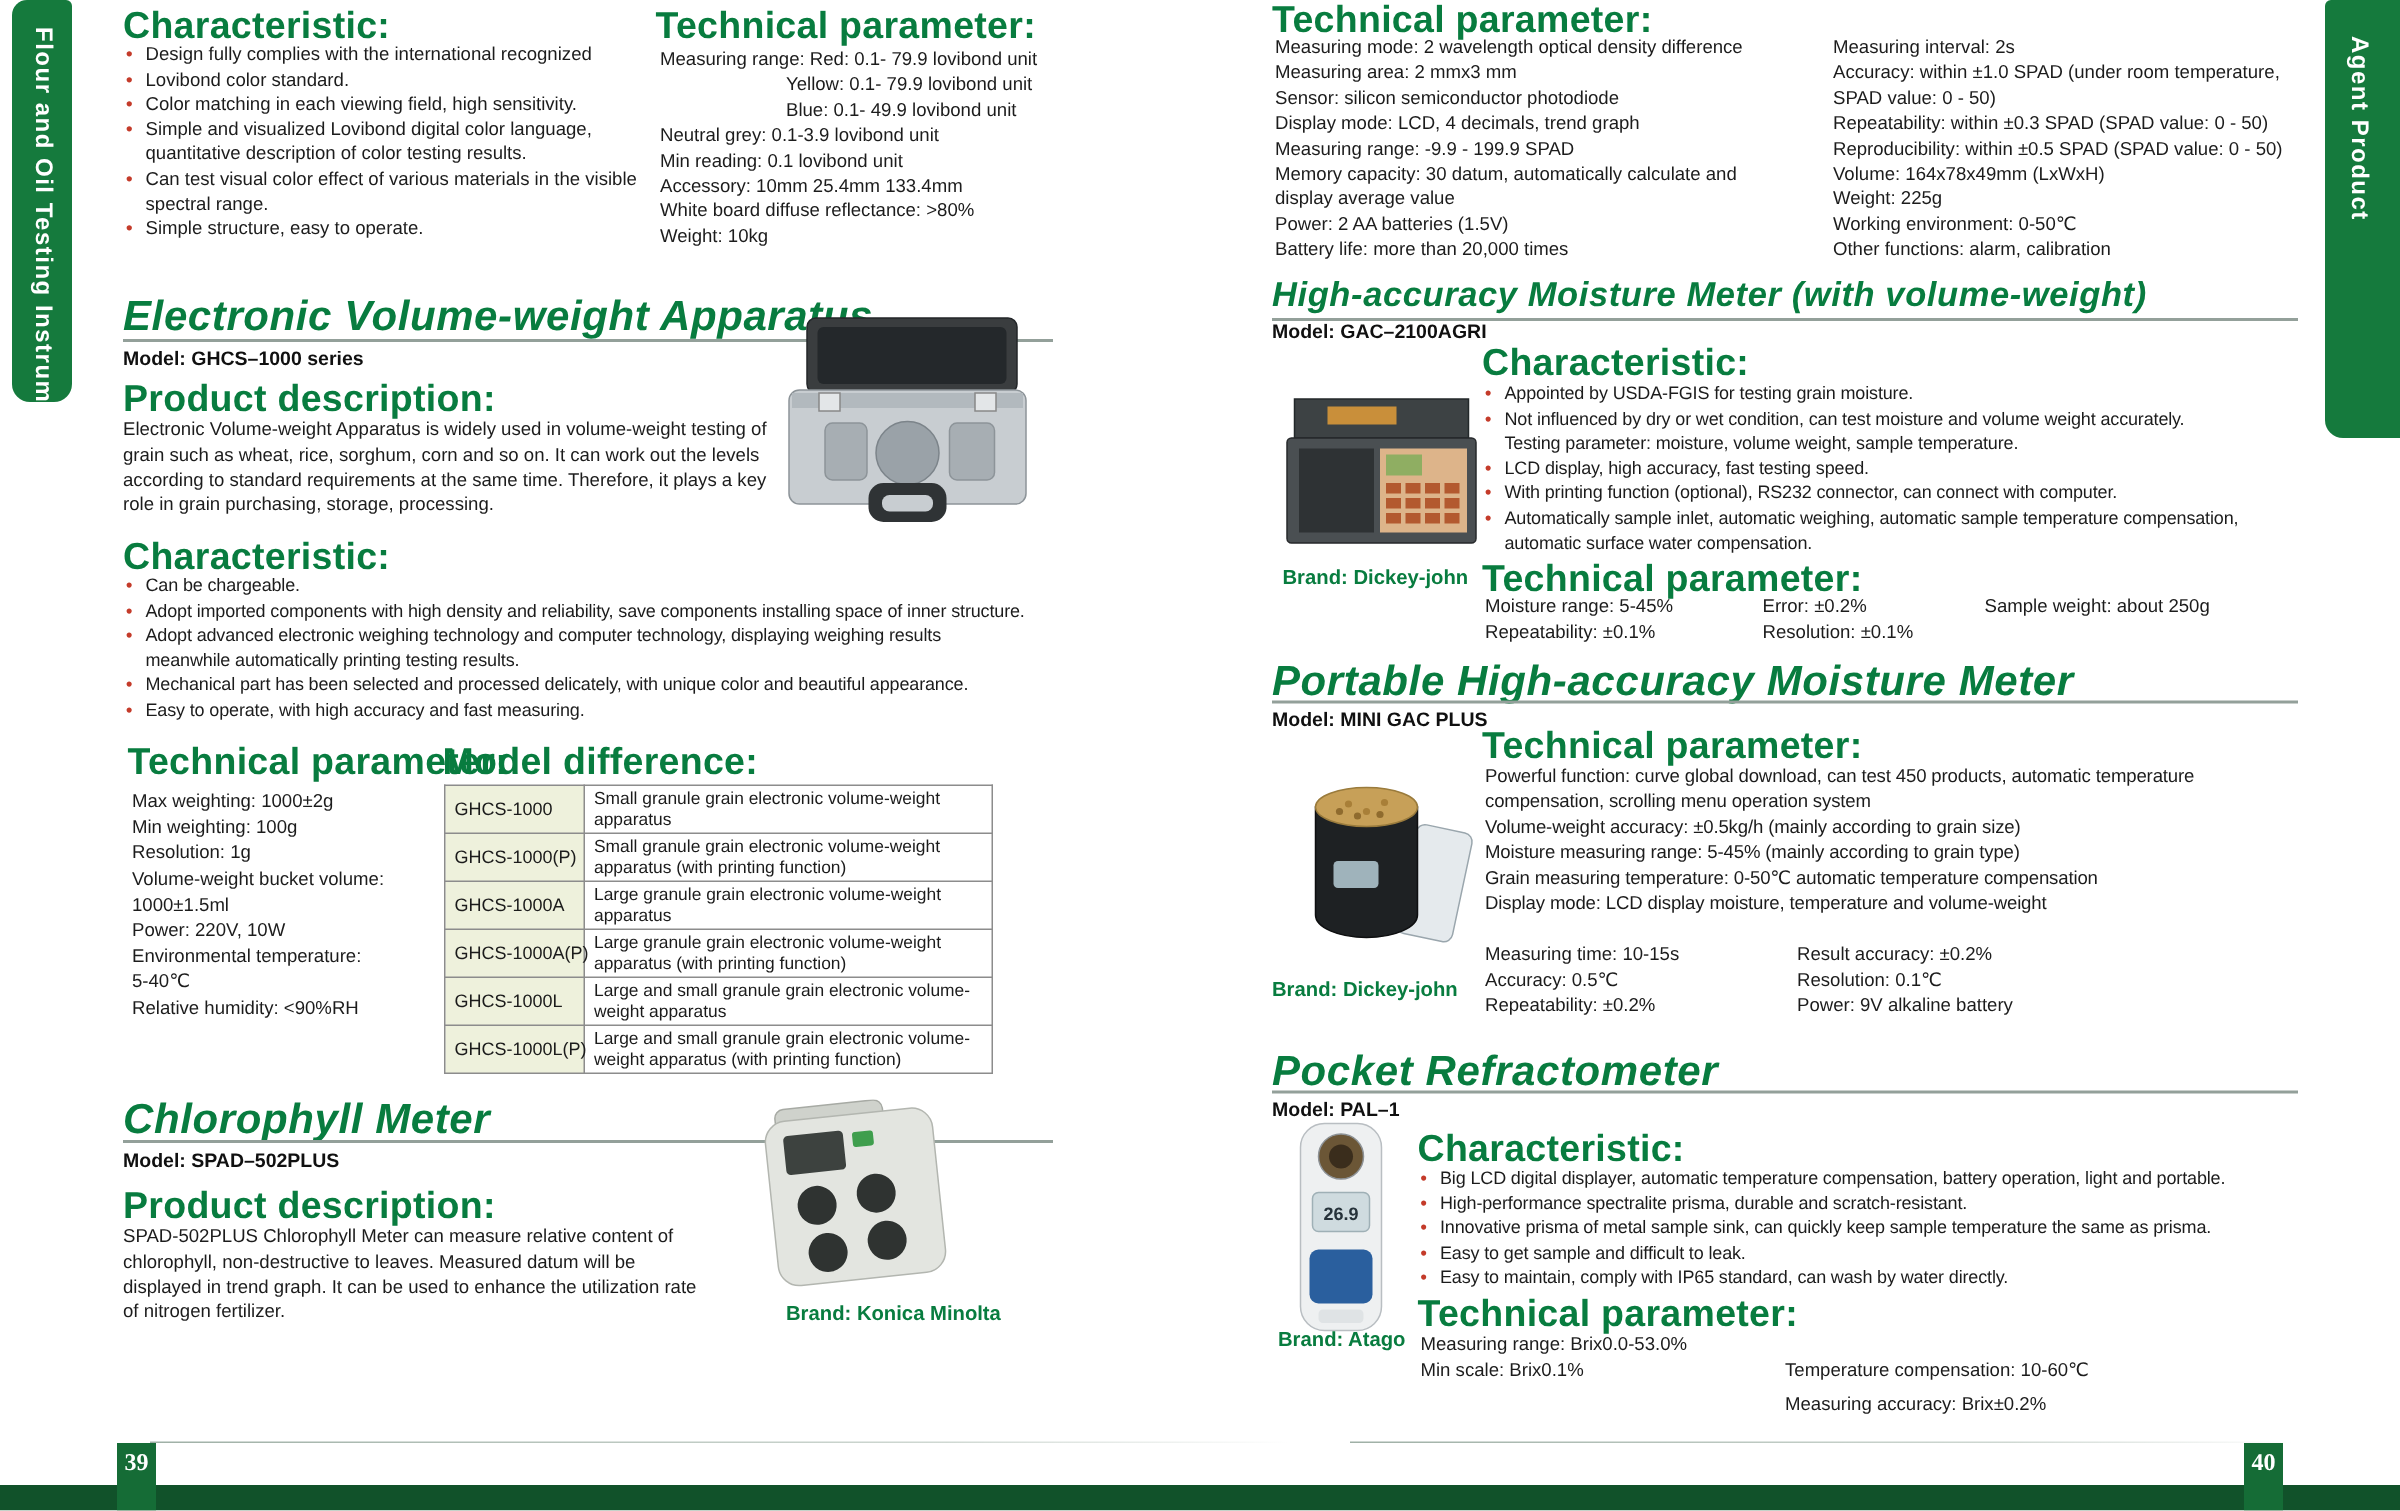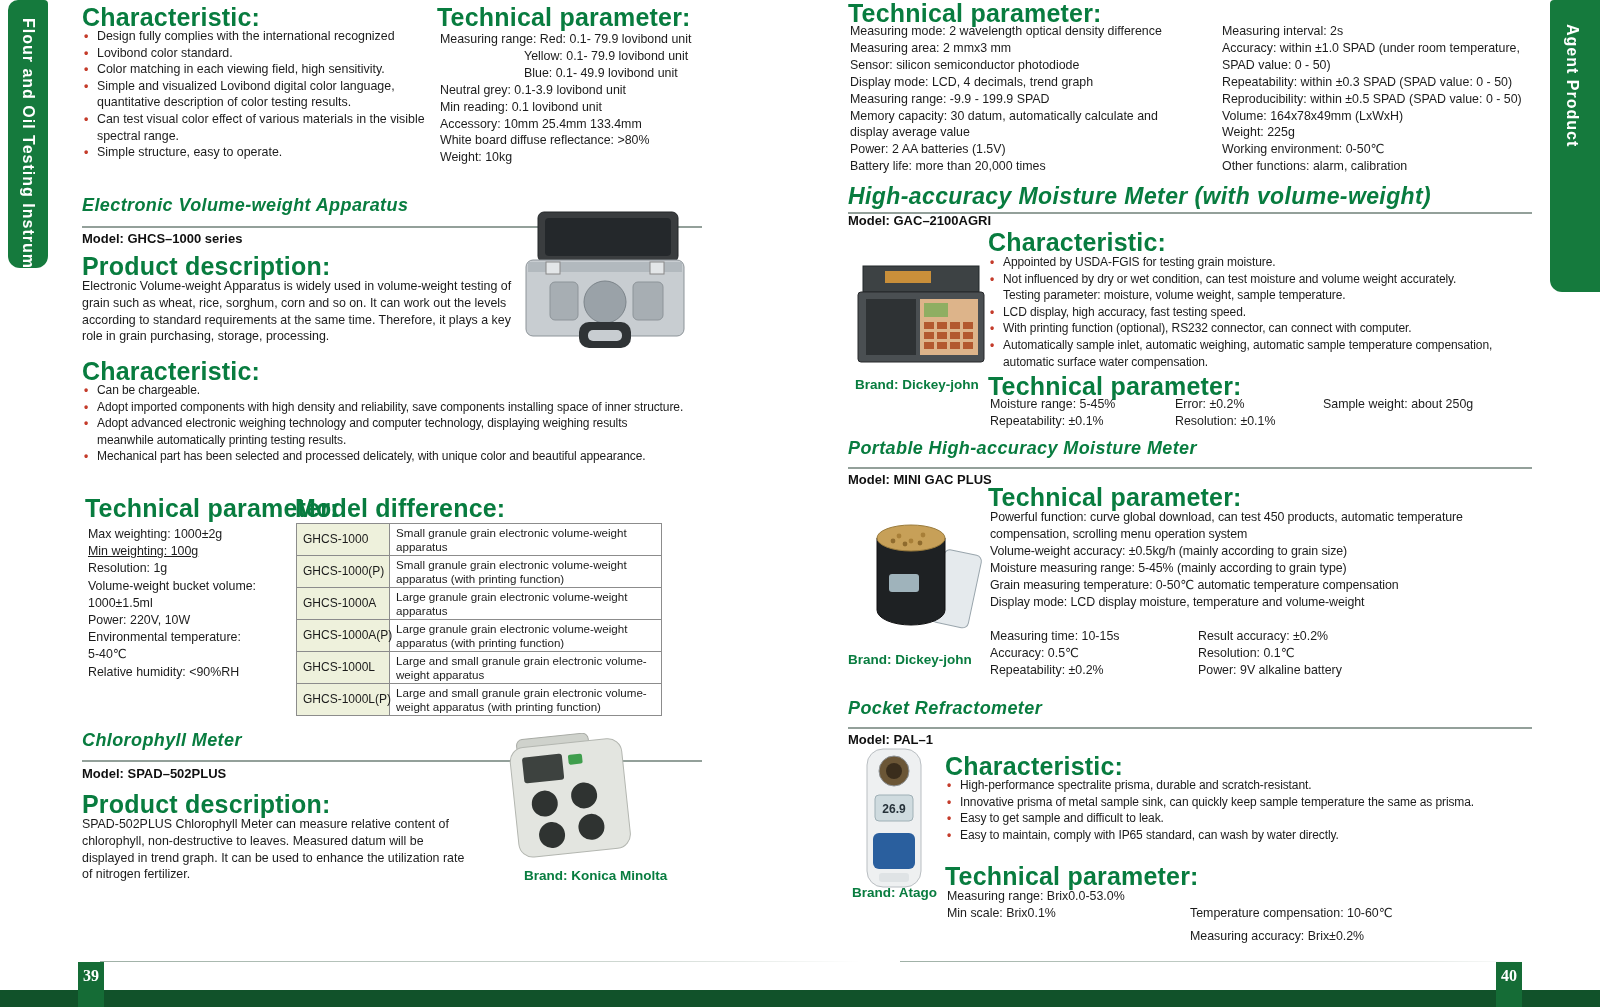--- a/index.html
+++ b/index.html
@@ -4,21 +4,21 @@
 <style>
   html,body{margin:0;padding:0;}
   body{font-family:"Liberation Sans","DejaVu Sans",sans-serif;background:#ffffff;}
   #canvas{position:relative;width:1600px;height:1007px;background:#ffffff;overflow:hidden;}
   .abs{position:absolute;}
   
   .tab{background:#157a3d;color:#ffffff;font-weight:bold;}
   .tab-text{writing-mode:vertical-rl;text-orientation:mixed;font-size:16px;letter-spacing:1px;white-space:nowrap;}
   
   .h-green{color:#087c3f;font-weight:bold;font-size:25px;letter-spacing:.2px;white-space:nowrap;}
-  .title{color:#087c3f;font-weight:bold;font-style:italic;font-size:18px;letter-spacing:.4px;white-space:nowrap;}
+  .title{color:#087c3f;font-weight:bold;font-style:italic;font-size:28px;letter-spacing:.4px;white-space:nowrap;}
   .rule{height:2px;background:#93a09a;}
   .model{font-weight:bold;font-size:13px;color:#101010;white-space:nowrap;}
   .brand{color:#087c3f;font-weight:bold;font-size:13.5px;white-space:nowrap;}
   
   .para{font-size:12.4px;color:#1c1c1c;line-height:16.8px;}
   .tline{font-size:12.4px;color:#1c1c1c;line-height:16.9px;white-space:nowrap;}
   .tline.ind{padding-left:84px;}
   .list{font-size:12.4px;color:#1c1c1c;}
   .list .li{position:relative;padding-left:13px;line-height:16.6px;}
   .list .li::before{content:"\2022";position:absolute;left:0;top:0;color:#c43b2a;font-weight:bold;}
@@ -93,26 +93,27 @@
     </svg>
   </div>
 
   <div class="abs h-green" style="left:82px;top:357px;">Characteristic:</div>
   <div class="abs list nowrap tight" style="left:84px;top:382px;">
     <div class="li">Can be chargeable.</div>
     <div class="li">Adopt imported components with high density and reliability, save components installing space of inner structure.</div>
     <div class="li">Adopt advanced electronic weighing technology and computer technology, displaying weighing results</div>
     <div class="cont">meanwhile automatically printing testing results.</div>
     <div class="li">Mechanical part has been selected and processed delicately, with unique color and beautiful appearance.</div>
+    <div class="li">Easy to operate, with high accuracy and fast measuring.</div>
   </div>
 
   <div class="abs h-green" style="left:85px;top:494px;">Technical parameter:</div>
   <div class="abs" style="left:88px;top:526px;">
     <div class="tline" style="line-height:17.2px;">Max weighting:  1000±2g</div>
-    <div class="tline" style="line-height:17.2px;text-decoration:underline;">Min weighting:  100g</div>
+    <div class="tline" style="line-height:17.2px;">Min weighting:  100g</div>
     <div class="tline" style="line-height:17.2px;">Resolution:  1g</div>
     <div class="tline" style="line-height:17.2px;">Volume-weight bucket volume:</div>
     <div class="tline" style="line-height:17.2px;">1000±1.5ml</div>
     <div class="tline" style="line-height:17.2px;">Power: 220V, 10W</div>
     <div class="tline" style="line-height:17.2px;">Environmental temperature:</div>
     <div class="tline" style="line-height:17.2px;">5-40℃</div>
     <div class="tline" style="line-height:17.2px;">Relative humidity: &lt;90%RH</div>
   </div>
 
   <div class="abs h-green" style="left:295px;top:494px;">Model difference:</div>
@@ -289,20 +290,21 @@
       <rect x="20" y="50" width="38" height="26" rx="4" fill="#cfdbdf" stroke="#9fb0b6"></rect>
       <text x="39" y="68" text-anchor="middle" font-size="12" font-weight="bold" fill="#26323a" font-family="Liberation Sans, DejaVu Sans, sans-serif">26.9</text>
       <rect x="18" y="88" width="42" height="36" rx="6" fill="#2a5f9e"></rect>
       <rect x="24" y="128" width="30" height="9" rx="3" fill="#dfe3e5"></rect>
     </svg>
   </div>
   <div class="abs brand" style="left:852px;top:885px;">Brand: Atago</div>
 
   <div class="abs h-green" style="left:945px;top:752px;">Characteristic:</div>
   <div class="abs list nowrap tight" style="left:947px;top:777px;">
+    <div class="li">Big LCD digital displayer, automatic temperature compensation, battery operation, light and portable.</div>
     <div class="li">High-performance spectralite prisma, durable and scratch-resistant.</div>
     <div class="li">Innovative prisma of metal sample sink, can quickly keep sample temperature the same as prisma.</div>
     <div class="li">Easy to get sample and difficult to leak.</div>
     <div class="li">Easy to maintain, comply with IP65 standard, can wash by water directly.</div>
   </div>
 
   <div class="abs h-green" style="left:945px;top:862px;">Technical parameter:</div>
   <div class="abs gcell" style="left:947px;top:888px;">Measuring range:  Brix0.0-53.0%</div>
   <div class="abs gcell" style="left:1190px;top:888px;margin-top:40px;">Measuring accuracy:  Brix±0.2%</div>
   <div class="abs gcell" style="left:947px;top:905px;">Min scale:  Brix0.1%</div>

